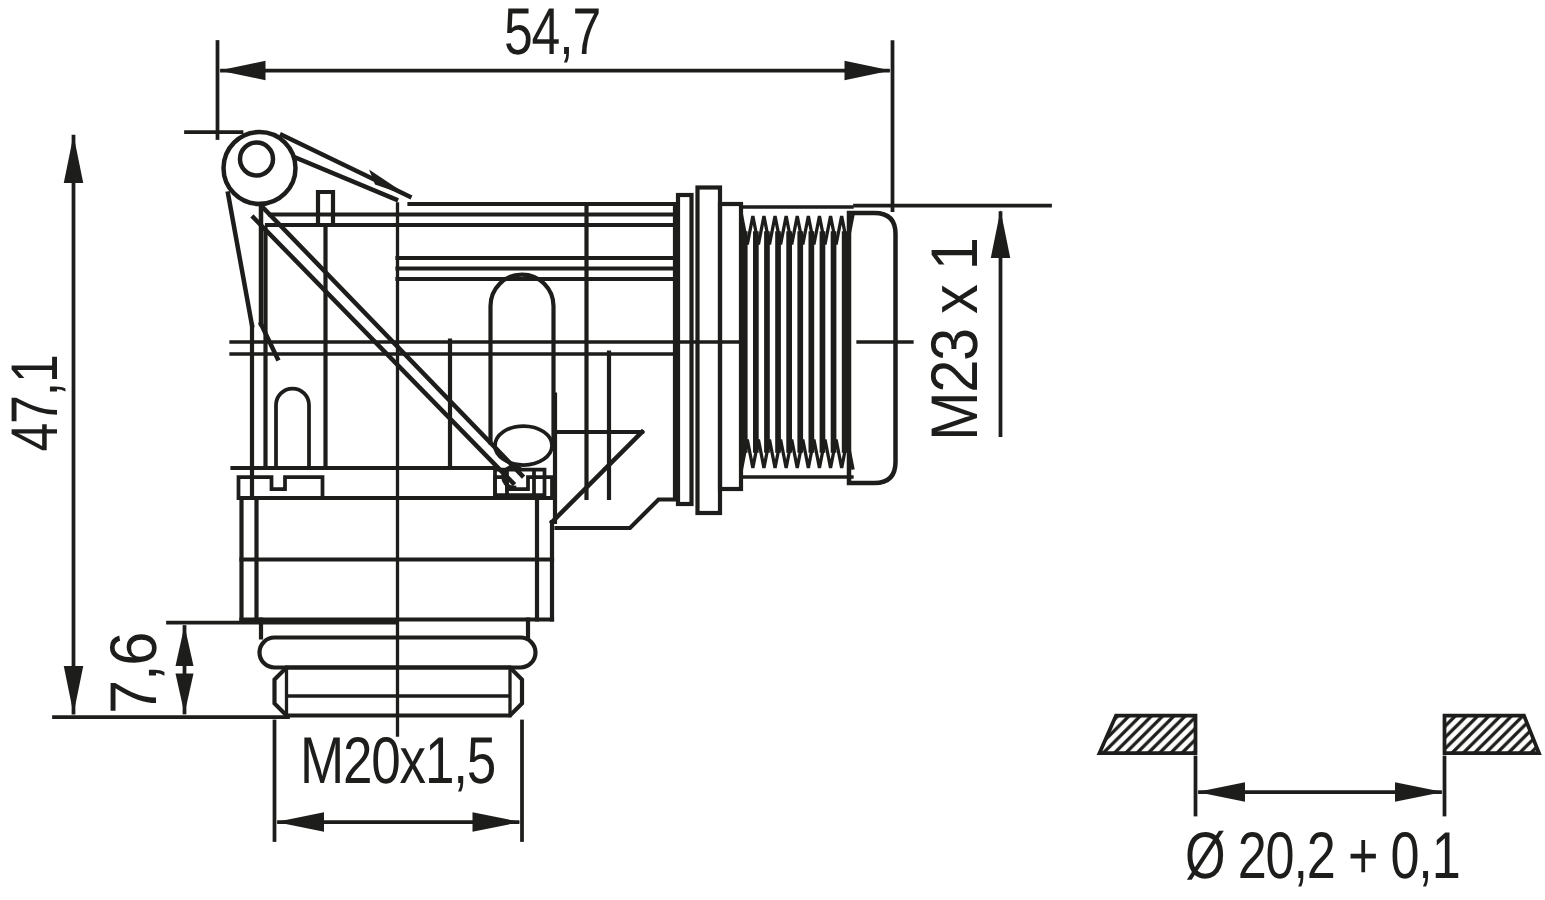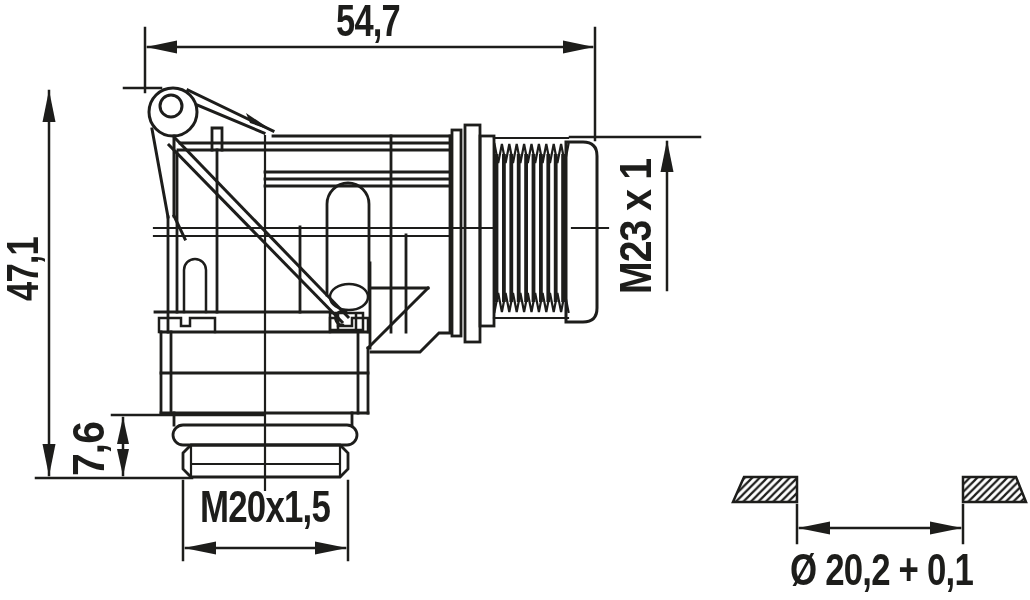--- a/index.html
+++ b/index.html
@@ -16,21 +16,21 @@
   text{
     font-family:"Liberation Sans", sans-serif;
     font-size:44px;
     fill:currentColor;
     letter-spacing:-1px;
   }
 </style>
 </head>
 <body style="background: rgb(255, 255, 255);">
 
-<div class="canvas" style="color: rgb(29, 29, 27); font-weight: bold;">
+<div class="canvas" style="color: rgb(29, 29, 27);">
 <svg width="1030" height="600" viewBox="0 0 1030 600">
   <defs>
     <pattern id="hatch" width="7.5" height="7.5" patternUnits="userSpaceOnUse">
       <path d="M-1.9,1.9 L1.9,-1.9 M-1.9,9.4 L9.4,-1.9 M5.6,9.4 L9.4,5.6" stroke="currentColor" stroke-width="2.2" fill="none"></path>
     </pattern>
   </defs>
 
   <g stroke="currentColor" fill="none" stroke-width="2.8" stroke-linecap="square">
 
     <g stroke-width="3">

